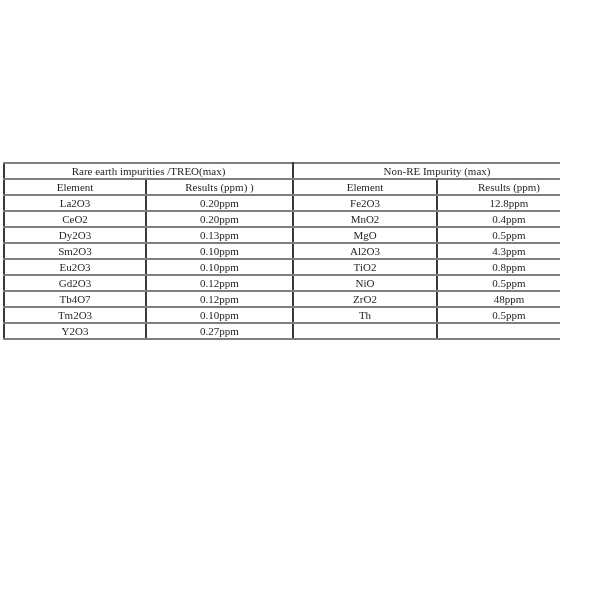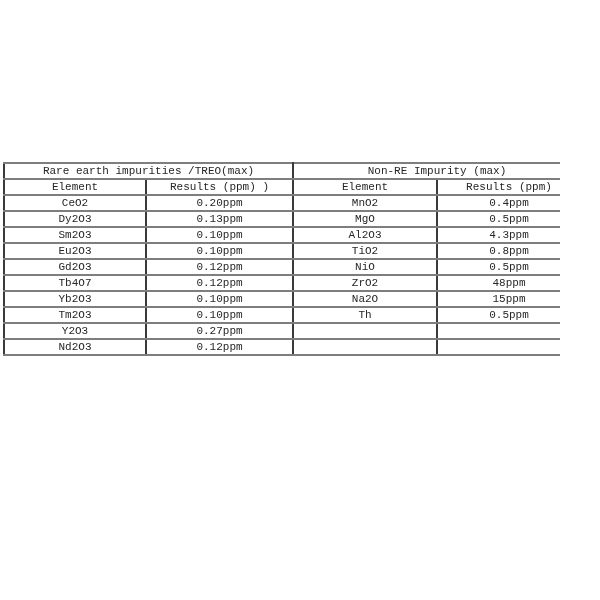--- a/index.html
+++ b/index.html
@@ -12,21 +12,21 @@
     margin:0;
     padding:0;
     background:var(--bg);
   }
   .canvas{
     position:relative;
     width:560px;
     height:600px;
     background:var(--bg);
     overflow:hidden;
-    font-family:Liberation Mono, monospace;
+    font-family:Liberation Serif, serif;
   }
   table.impurities{
     position:absolute;
     left:3px;
     top:162px;
     width:577px;
     border-collapse:collapse;
     table-layout:fixed;
   }
   table.impurities th,
@@ -80,20 +80,26 @@
       </tr>
       <tr>
         <th>Element</th>
         <th>Results (ppm) )</th>
         <th>Element</th>
         <th>Results (ppm)</th>
       </tr>
     </thead>
     <tbody id="table-body">
         <tr>
+          <td>La2O3</td>
+          <td>0.20ppm</td>
+          <td>Fe2O3</td>
+          <td>12.8ppm</td>
+        </tr>
+        <tr>
           <td>CeO2</td>
           <td>0.20ppm</td>
           <td>MnO2</td>
           <td>0.4ppm</td>
         </tr>
         <tr>
           <td>Dy2O3</td>
           <td>0.13ppm</td>
           <td>MgO</td>
           <td>0.5ppm</td>
@@ -116,39 +122,27 @@
           <td>NiO</td>
           <td>0.5ppm</td>
         </tr>
         <tr>
           <td>Tb4O7</td>
           <td>0.12ppm</td>
           <td>ZrO2</td>
           <td>48ppm</td>
         </tr>
         <tr>
-          <td>Yb2O3</td>
-          <td>0.10ppm</td>
-          <td>Na2O</td>
-          <td>15ppm</td>
-        </tr>
-        <tr>
           <td>Tm2O3</td>
           <td>0.10ppm</td>
           <td>Th</td>
           <td>0.5ppm</td>
         </tr>
         <tr>
           <td>Y2O3</td>
           <td>0.27ppm</td>
           <td></td>
           <td></td>
         </tr>
-        <tr>
-          <td>Nd2O3</td>
-          <td>0.12ppm</td>
-          <td></td>
-          <td></td>
-        </tr>
       </tbody>
   </table>
 
 </div>
 
 </body></html>

